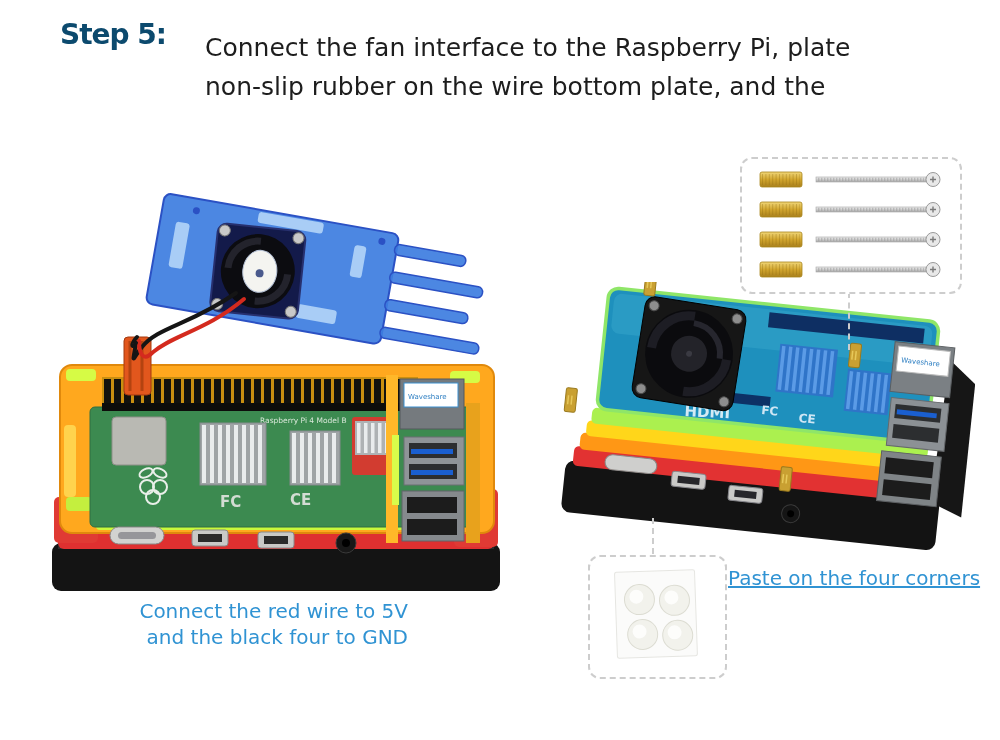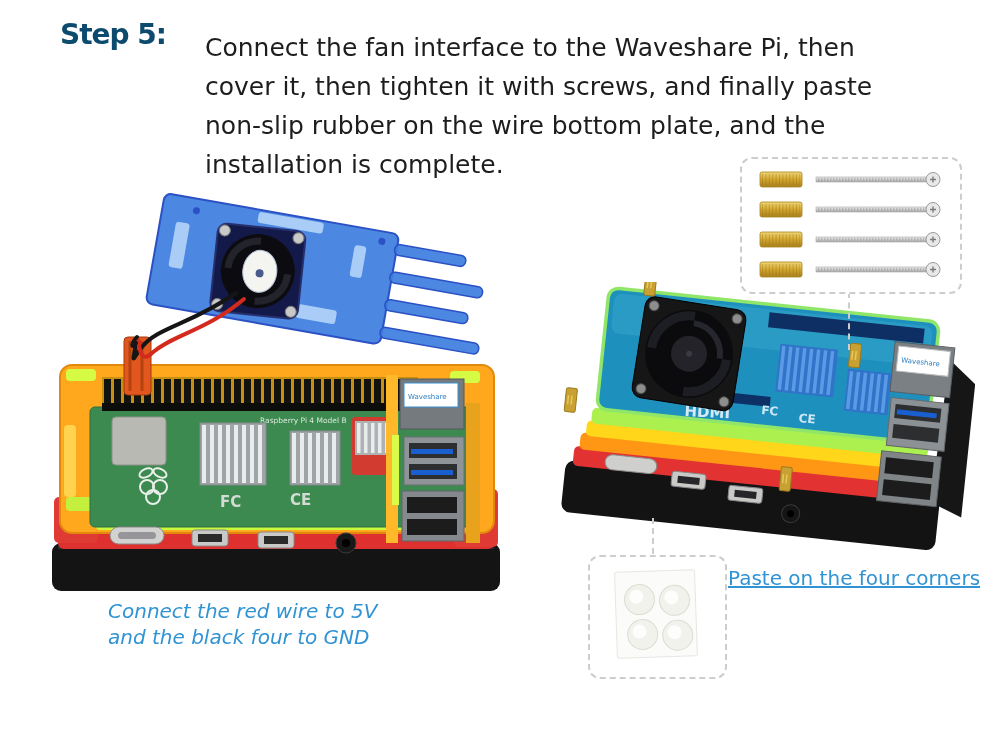--- a/index.html
+++ b/index.html
@@ -12,43 +12,41 @@
   #step-label{
     left:60px;top:18px;font-size:28px;font-weight:bold;color:#0c4a6e;
     letter-spacing:-1px;
   }
   #instruction{
     left:205px;top:28px;color:#1d1d1d;font-size:25px;line-height:39px;
     white-space:nowrap;
   }
   
   .caption{color:#3093d3;font-size:20px;line-height:26px;}
-  #caption-left{left:108px;top:598px;width:300px;text-align:left;font-style:italic;}
+  #caption-left{left:108px;top:598px;width:300px;text-align:right;}
   #caption-right{left:728px;top:565px;white-space:nowrap;text-decoration:underline;}
   
   .dashed-box{
     border:2px dashed #cdcdcd;border-radius:12px;background:#ffffff;
   }
   #screws-box{left:740px;top:157px;width:218px;height:133px;}
   #pads-box{left:588px;top:555px;width:135px;height:120px;}
   .dash-v{border-left:2px dashed #cdcdcd;width:0;}
   #dash-line-screws{left:848px;top:292px;height:58px;}
   #dash-line-pads{left:652px;top:518px;height:36px;}
   svg{display:block;}
   svg text{font-family:"DejaVu Sans","Liberation Sans",sans-serif;}
 </style>
 </head>
 <body>
 
 <div class="abs" id="step-label">Step 5:</div>
 <div class="abs" id="instruction">
-  <div>Connect the fan interface to the Waveshare Pi, then</div>
-  <div>cover it, then tighten it with screws, and finally paste</div>
+  <div>Connect the fan interface to the Raspberry Pi, plate</div>
   <div>non-slip rubber on the wire bottom plate, and the</div>
-  <div>installation is complete.</div>
 </div>
 
 <svg class="abs" style="left:40px;top:185px" width="475" height="415" viewBox="0 0 475 415">
 
   <g transform="translate(12,162)">
 
     <g>
       <rect x="0" y="196" width="448" height="48" rx="9" fill="#141414"></rect>
       <rect x="6" y="196" width="436" height="6" fill="#2b2b2b"></rect>
     </g>

